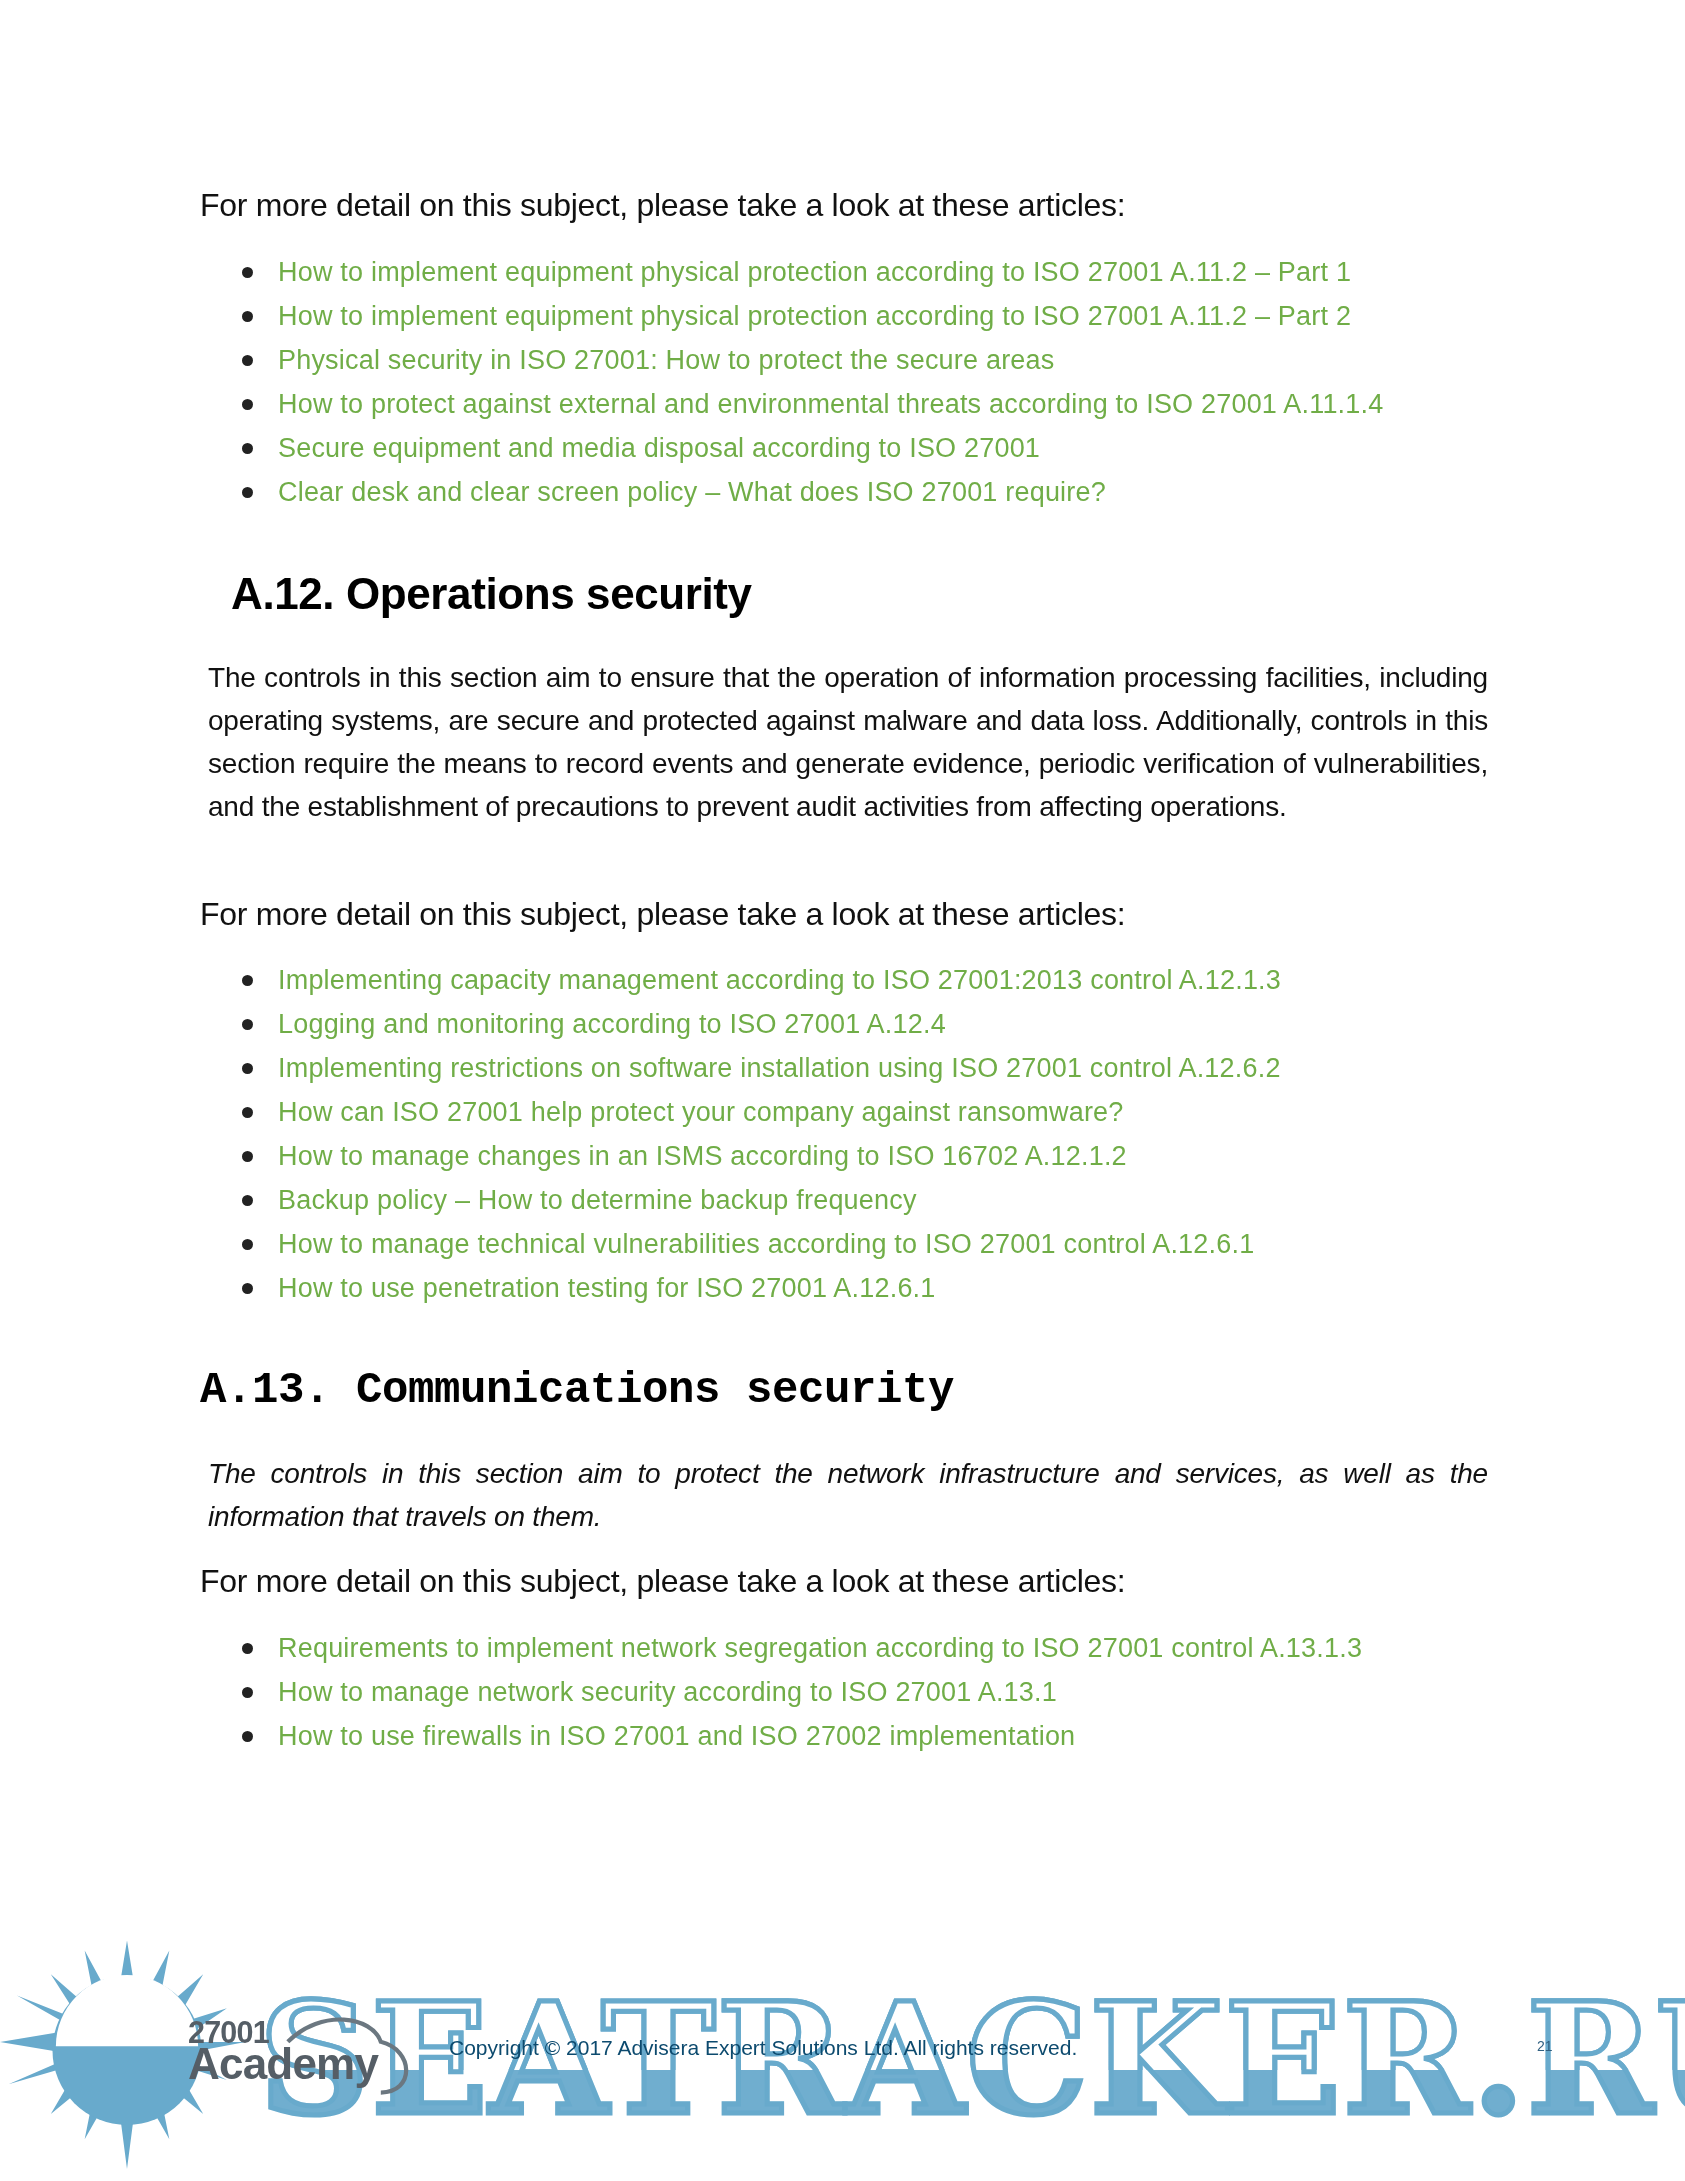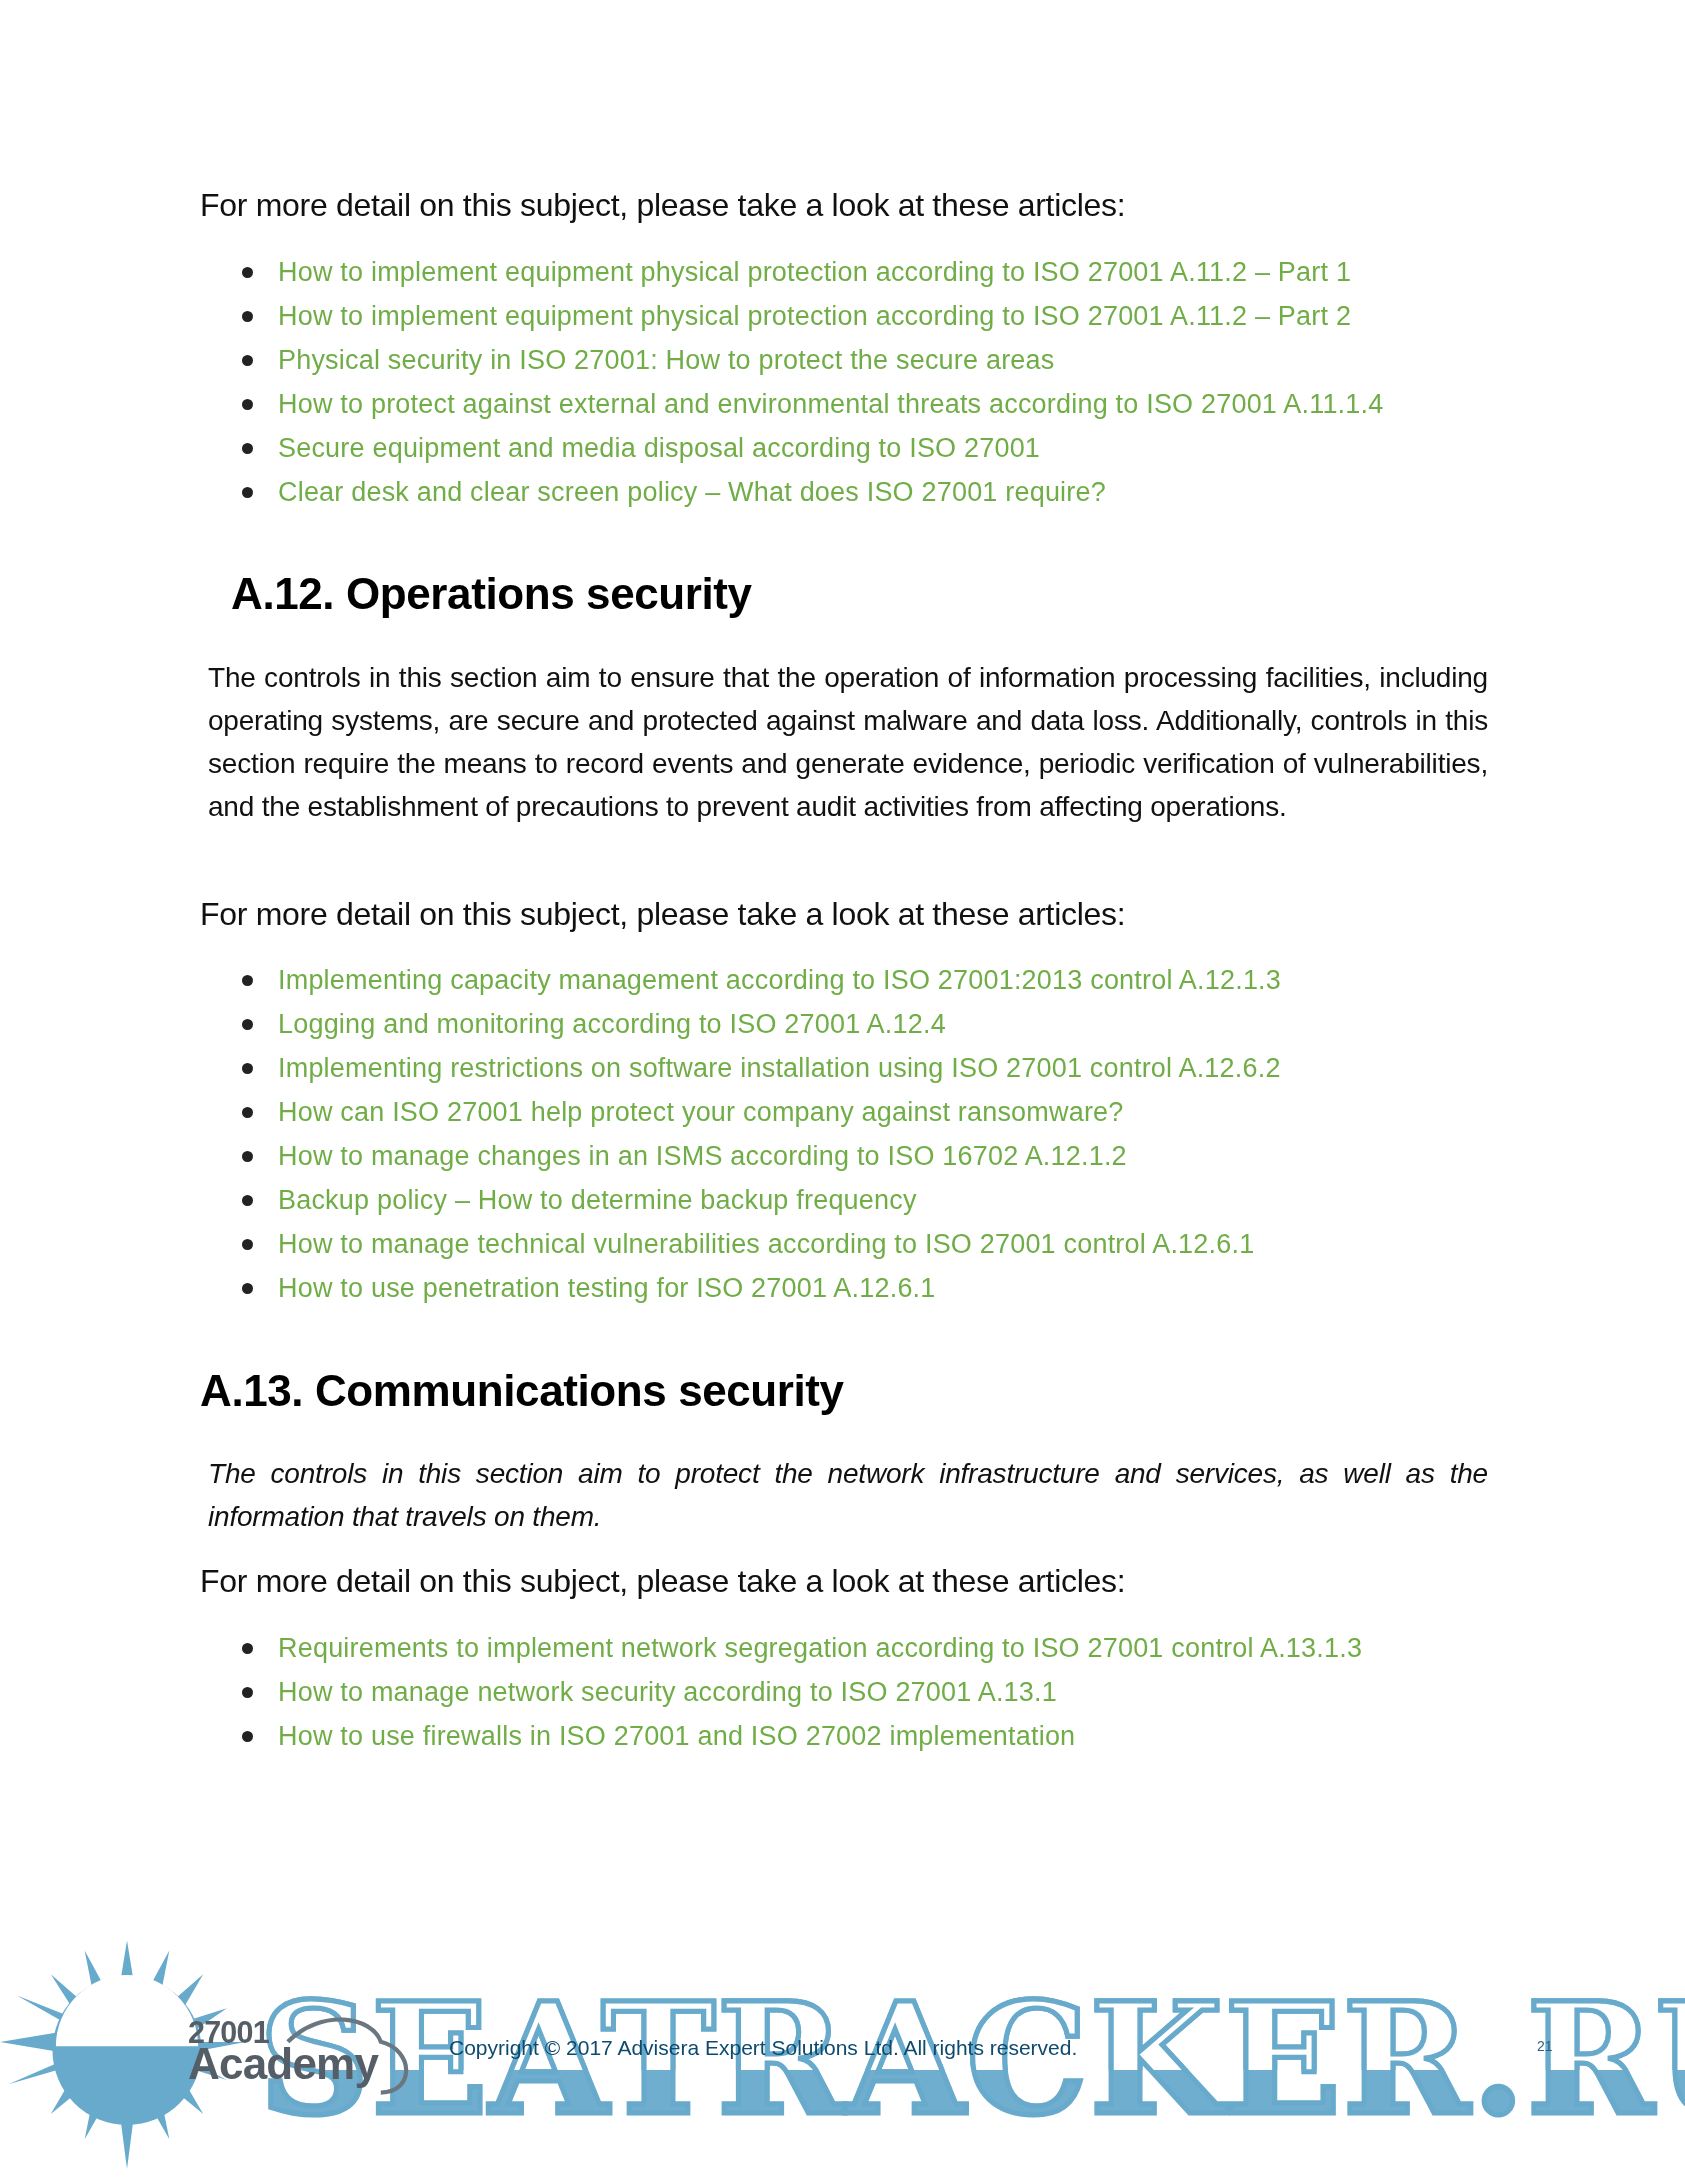--- a/index.html
+++ b/index.html
@@ -124,21 +124,21 @@
     <li>
         <span class="bullet"></span>
         <a href="#">How to manage technical vulnerabilities according to ISO 27001 control A.12.6.1</a>
       </li>
     <li>
         <span class="bullet"></span>
         <a href="#">How to use penetration testing for ISO 27001 A.12.6.1</a>
       </li>
   </ul>
 
-  <h2 class="heading" style="top:1365px;">A.13. Communications security</h2>
+  <h2 class="heading" style="top:1365px;font-family:Liberation Mono, monospace;">A.13. Communications security</h2>
   <p class="para" style="top:1452px;font-style:italic;">The controls in this section aim to protect the network infrastructure and services, as well as the information that travels on them.</p>
   <div class="intro" style="top:1564px;">For more detail on this subject, please take a look at these articles:</div>
   <ul class="links" style="top:1626px;">
     <li>
         <span class="bullet"></span>
         <a href="#">Requirements to implement network segregation according to ISO 27001 control A.13.1.3</a>
       </li>
     <li>
         <span class="bullet"></span>
         <a href="#">How to manage network security according to ISO 27001 A.13.1</a>

